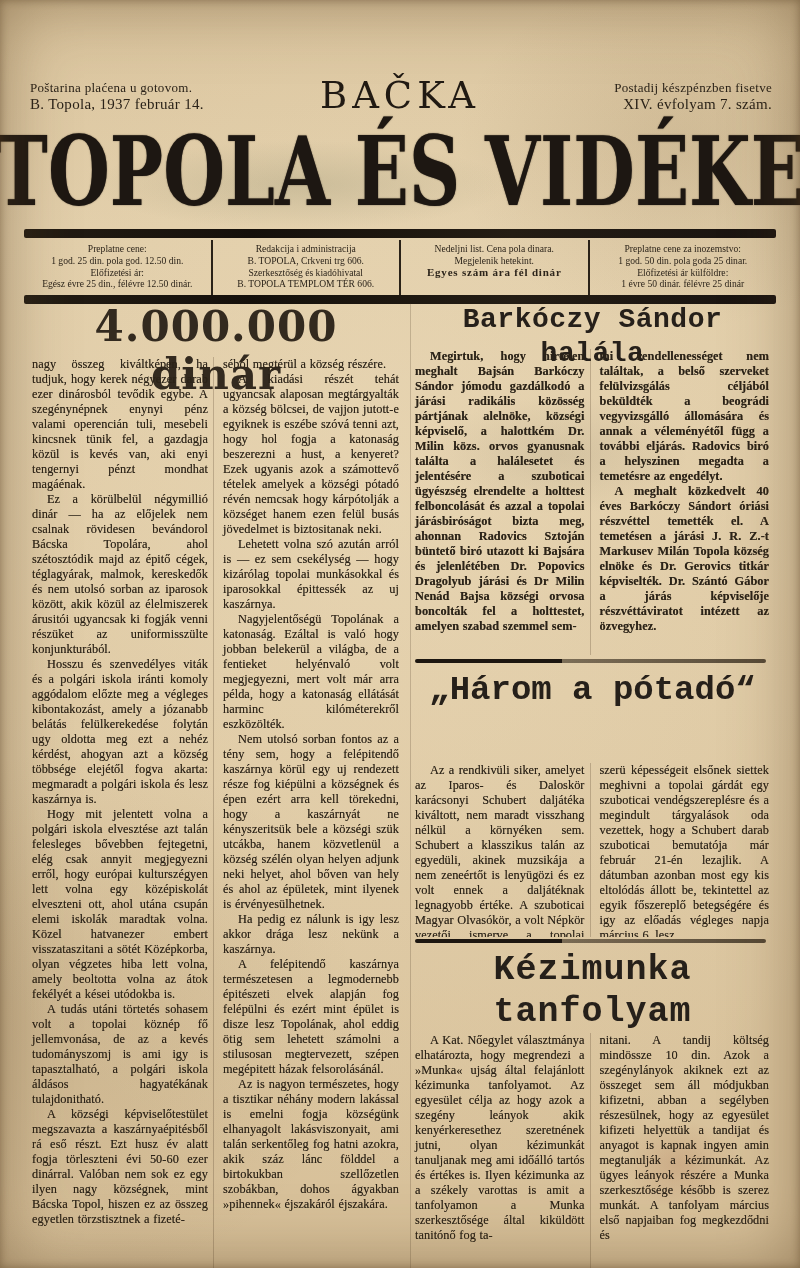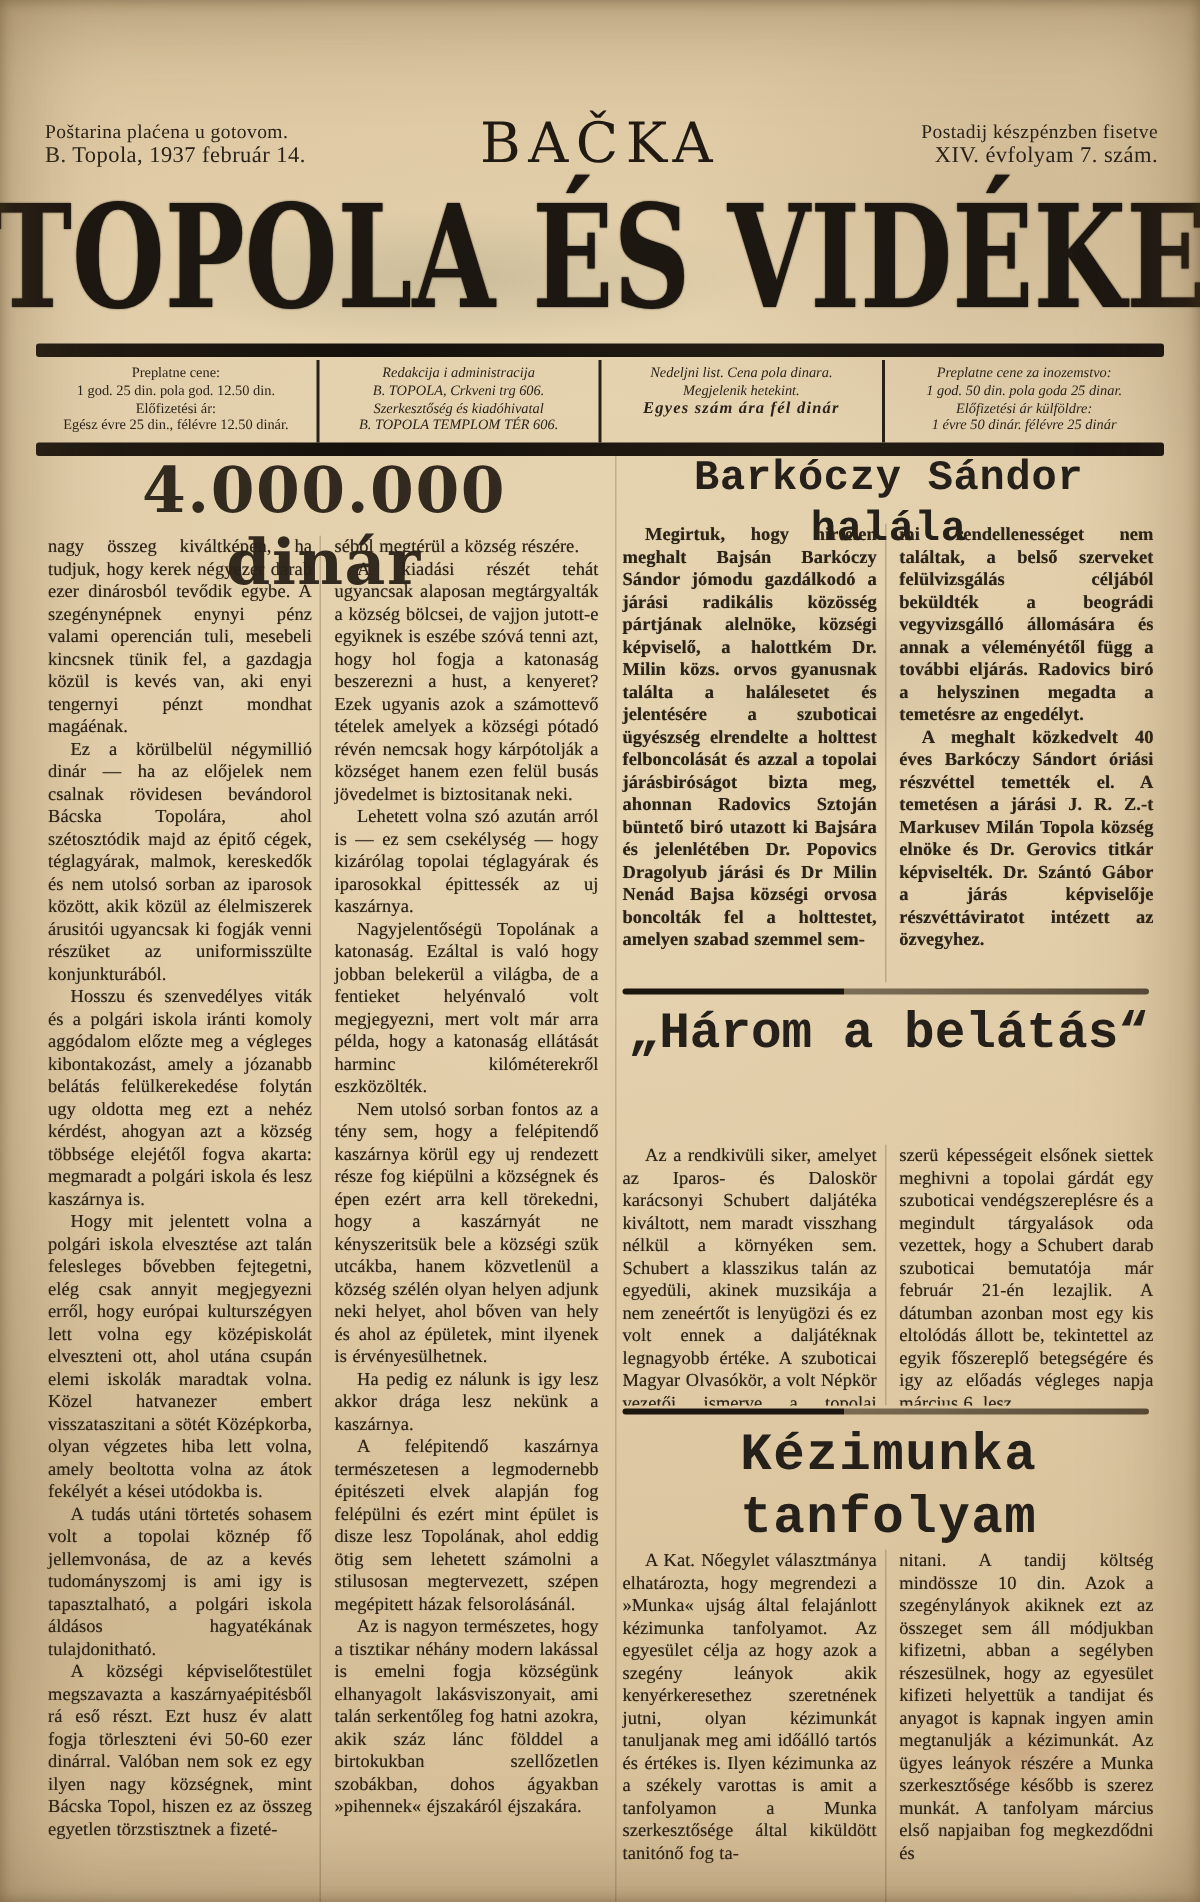--- a/index.html
+++ b/index.html
@@ -50,21 +50,21 @@
   .bar { position:absolute; left:24px; right:24px; height:9px; z-index:5;
          background:linear-gradient(90deg,#241d14,#15100b 30%,#241d14 65%,#191310);
          border-radius:2px; }
   .bar1 { top:229px; }
   .bar2 { top:295px; }
 
   .infobar { position:absolute; left:24px; right:24px; top:240px; height:55px; z-index:5;
              display:flex; }
   .ibox { flex:1 1 0; padding:3px 4px 0 4px; text-align:center;
           font-size:9.6px; line-height:11.8px; color:#2c241a; }
-  .ibox + .ibox { border-left:2px solid #2a2218;font-style:italic; }
+  .ibox + .ibox { border-left:2px solid #2a2218; }
   .ibox .bold { font-weight:bold; letter-spacing:0.8px; font-size:11px; }
 
   
   .section { position:absolute; top:303px; height:965px; z-index:5; }
   .sec-left  { left:28px;  width:376px; }
   .sec-right { left:410px; width:364px; border-left:1px solid rgba(70,52,30,0.22); padding-left:6px; }
 
   .headline-xl { position:absolute; left:0; right:0; top:0; text-align:center;
                  font-size:42px; line-height:48px; font-weight:bold; color:#332a1f;
                  letter-spacing:1px; font-family:"DejaVu Serif","Liberation Serif",serif; }
@@ -151,21 +151,21 @@
           <p>nagy összeg kiváltképen, ha tudjuk, hogy kerek négyezer darab ezer dinárosból tevődik egybe. A szegénynépnek enynyi pénz valami operencián tuli, mesebeli kincsnek tünik fel, a gazdagja közül is kevés van, aki enyi tengernyi pénzt mondhat magáénak.</p>
           <p>Ez a körülbelül négymillió dinár — ha az előjelek nem csalnak rövidesen bevándorol Bácska Topolára, ahol szétosztódik majd az épitő cégek, téglagyárak, malmok, kereskedők és nem utolsó sorban az iparosok között, akik közül az élelmiszerek árusitói ugyancsak ki fogják venni részüket az uniformisszülte konjunkturából.</p>
           <p>Hosszu és szenvedélyes viták és a polgári iskola iránti komoly aggódalom előzte meg a végleges kibontakozást, amely a józanabb belátás felülkerekedése folytán ugy oldotta meg ezt a nehéz kérdést, ahogyan azt a község többsége elejétől fogva akarta: megmaradt a polgári iskola és lesz kaszárnya is.</p>
           <p>Hogy mit jelentett volna a polgári iskola elvesztése azt talán felesleges bővebben fejtegetni, elég csak annyit megjegyezni erről, hogy európai kulturszégyen lett volna egy középiskolát elveszteni ott, ahol utána csupán elemi iskolák maradtak volna. Közel hatvanezer embert visszataszitani a sötét Középkorba, olyan végzetes hiba lett volna, amely beoltotta volna az átok fekélyét a kései utódokba is.</p>
           <p>A tudás utáni törtetés sohasem volt a topolai köznép fő jellemvonása, de az a kevés tudományszomj is ami igy is tapasztalható, a polgári iskola áldásos hagyatékának tulajdonitható.</p>
           <p>A községi képviselőtestület megszavazta a kaszárnyaépitésből rá eső részt. Ezt husz év alatt fogja törleszteni évi 50-60 ezer dinárral. Valóban nem sok ez egy ilyen nagy községnek, mint Bácska Topol, hiszen ez az összeg egyetlen törzstisztnek a fizeté-</p>
         </div>
       <div class="col cont">
           <p>séből megtérül a község részére.</p>
           <p>A kiadási részét tehát ugyancsak alaposan megtárgyalták a község bölcsei, de vajjon jutott-e egyiknek is eszébe szóvá tenni azt, hogy hol fogja a katonaság beszerezni a hust, a kenyeret? Ezek ugyanis azok a számottevő tételek amelyek a községi pótadó révén nemcsak hogy kárpótolják a községet hanem ezen felül busás jövedelmet is biztositanak neki.</p>
-          <p>Lehetett volna szó azután arról is — ez sem csekélység — hogy kizárólag topolai téglagyárak és iparosokkal épittessék az uj kaszárnya.</p>
+          <p>Lehetett volna szó azután arról is — ez sem csekélység — hogy kizárólag topolai munkásokkal és iparosokkal épittessék az uj kaszárnya.</p>
           <p>Nagyjelentőségü Topolának a katonaság. Ezáltal is való hogy jobban belekerül a világba, de a fentieket helyénvaló volt megjegyezni, mert volt már arra példa, hogy a katonaság ellátását harminc kilóméterekről eszközölték.</p>
           <p>Nem utolsó sorban fontos az a tény sem, hogy a felépitendő kaszárnya körül egy uj rendezett része fog kiépülni a községnek és épen ezért arra kell törekedni, hogy a kaszárnyát ne kényszeritsük bele a községi szük utcákba, hanem közvetlenül a község szélén olyan helyen adjunk neki helyet, ahol bőven van hely és ahol az épületek, mint ilyenek is érvényesülhetnek.</p>
           <p>Ha pedig ez nálunk is igy lesz akkor drága lesz nekünk a kaszárnya.</p>
           <p>A felépitendő kaszárnya természetesen a legmodernebb épitészeti elvek alapján fog felépülni és ezért mint épület is disze lesz Topolának, ahol eddig ötig sem lehetett számolni a stilusosan megtervezett, szépen megépitett házak felsorolásánál.</p>
           <p>Az is nagyon természetes, hogy a tisztikar néhány modern lakással is emelni fogja községünk elhanyagolt lakásviszonyait, ami talán serkentőleg fog hatni azokra, akik száz lánc földdel a birtokukban szellőzetlen szobákban, dohos ágyakban »pihennek« éjszakáról éjszakára.</p>
         </div>
     </div>
   </div>
 
   <div class="section sec-right">
@@ -176,21 +176,21 @@
         </div>
       <div class="col cont">
           <p>mi rendellenességet nem találtak, a belső szerveket felülvizsgálás céljából beküldték a beográdi vegyvizsgálló állomására és annak a véleményétől függ a további eljárás. Radovics biró a helyszinen megadta a temetésre az engedélyt.</p>
           <p>A meghalt közkedvelt 40 éves Barkóczy Sándort óriási részvéttel temették el. A temetésen a járási J. R. Z.-t Markusev Milán Topola község elnöke és Dr. Gerovics titkár képviselték. Dr. Szántó Gábor a járás képviselője részvéttáviratot intézett az özvegyhez.</p>
         </div>
     </div>
 
     <div class="rule rule-a"></div>
 
     <div class="headline-lg h-harom">
-      <div>„Három a belátás“</div>
+      <div>„Három a pótadó“</div>
     </div>
     <div class="cols cols-harom">
       <div class="col">
           <p>Az a rendkivüli siker, amelyet az Iparos- és Daloskör karácsonyi Schubert daljátéka kiváltott, nem maradt visszhang nélkül a környéken sem. Schubert a klasszikus talán az egyedüli, akinek muzsikája a nem zeneértőt is lenyügözi és ez volt ennek a daljátéknak legnagyobb értéke. A szuboticai Magyar Olvasókör, a volt Népkör vezetői ismerve a topolai mükedvelők nagy-</p>
         </div>
       <div class="col cont">
           <p>szerü képességeit elsőnek siettek meghivni a topolai gárdát egy szuboticai vendégszereplésre és a megindult tárgyalások oda vezettek, hogy a Schubert darab szuboticai bemutatója már február 21-én lezajlik. A dátumban azonban most egy kis eltolódás állott be, tekintettel az egyik főszereplő betegségére és igy az előadás végleges napja március 6. lesz.</p>
         </div>
     </div>
 

